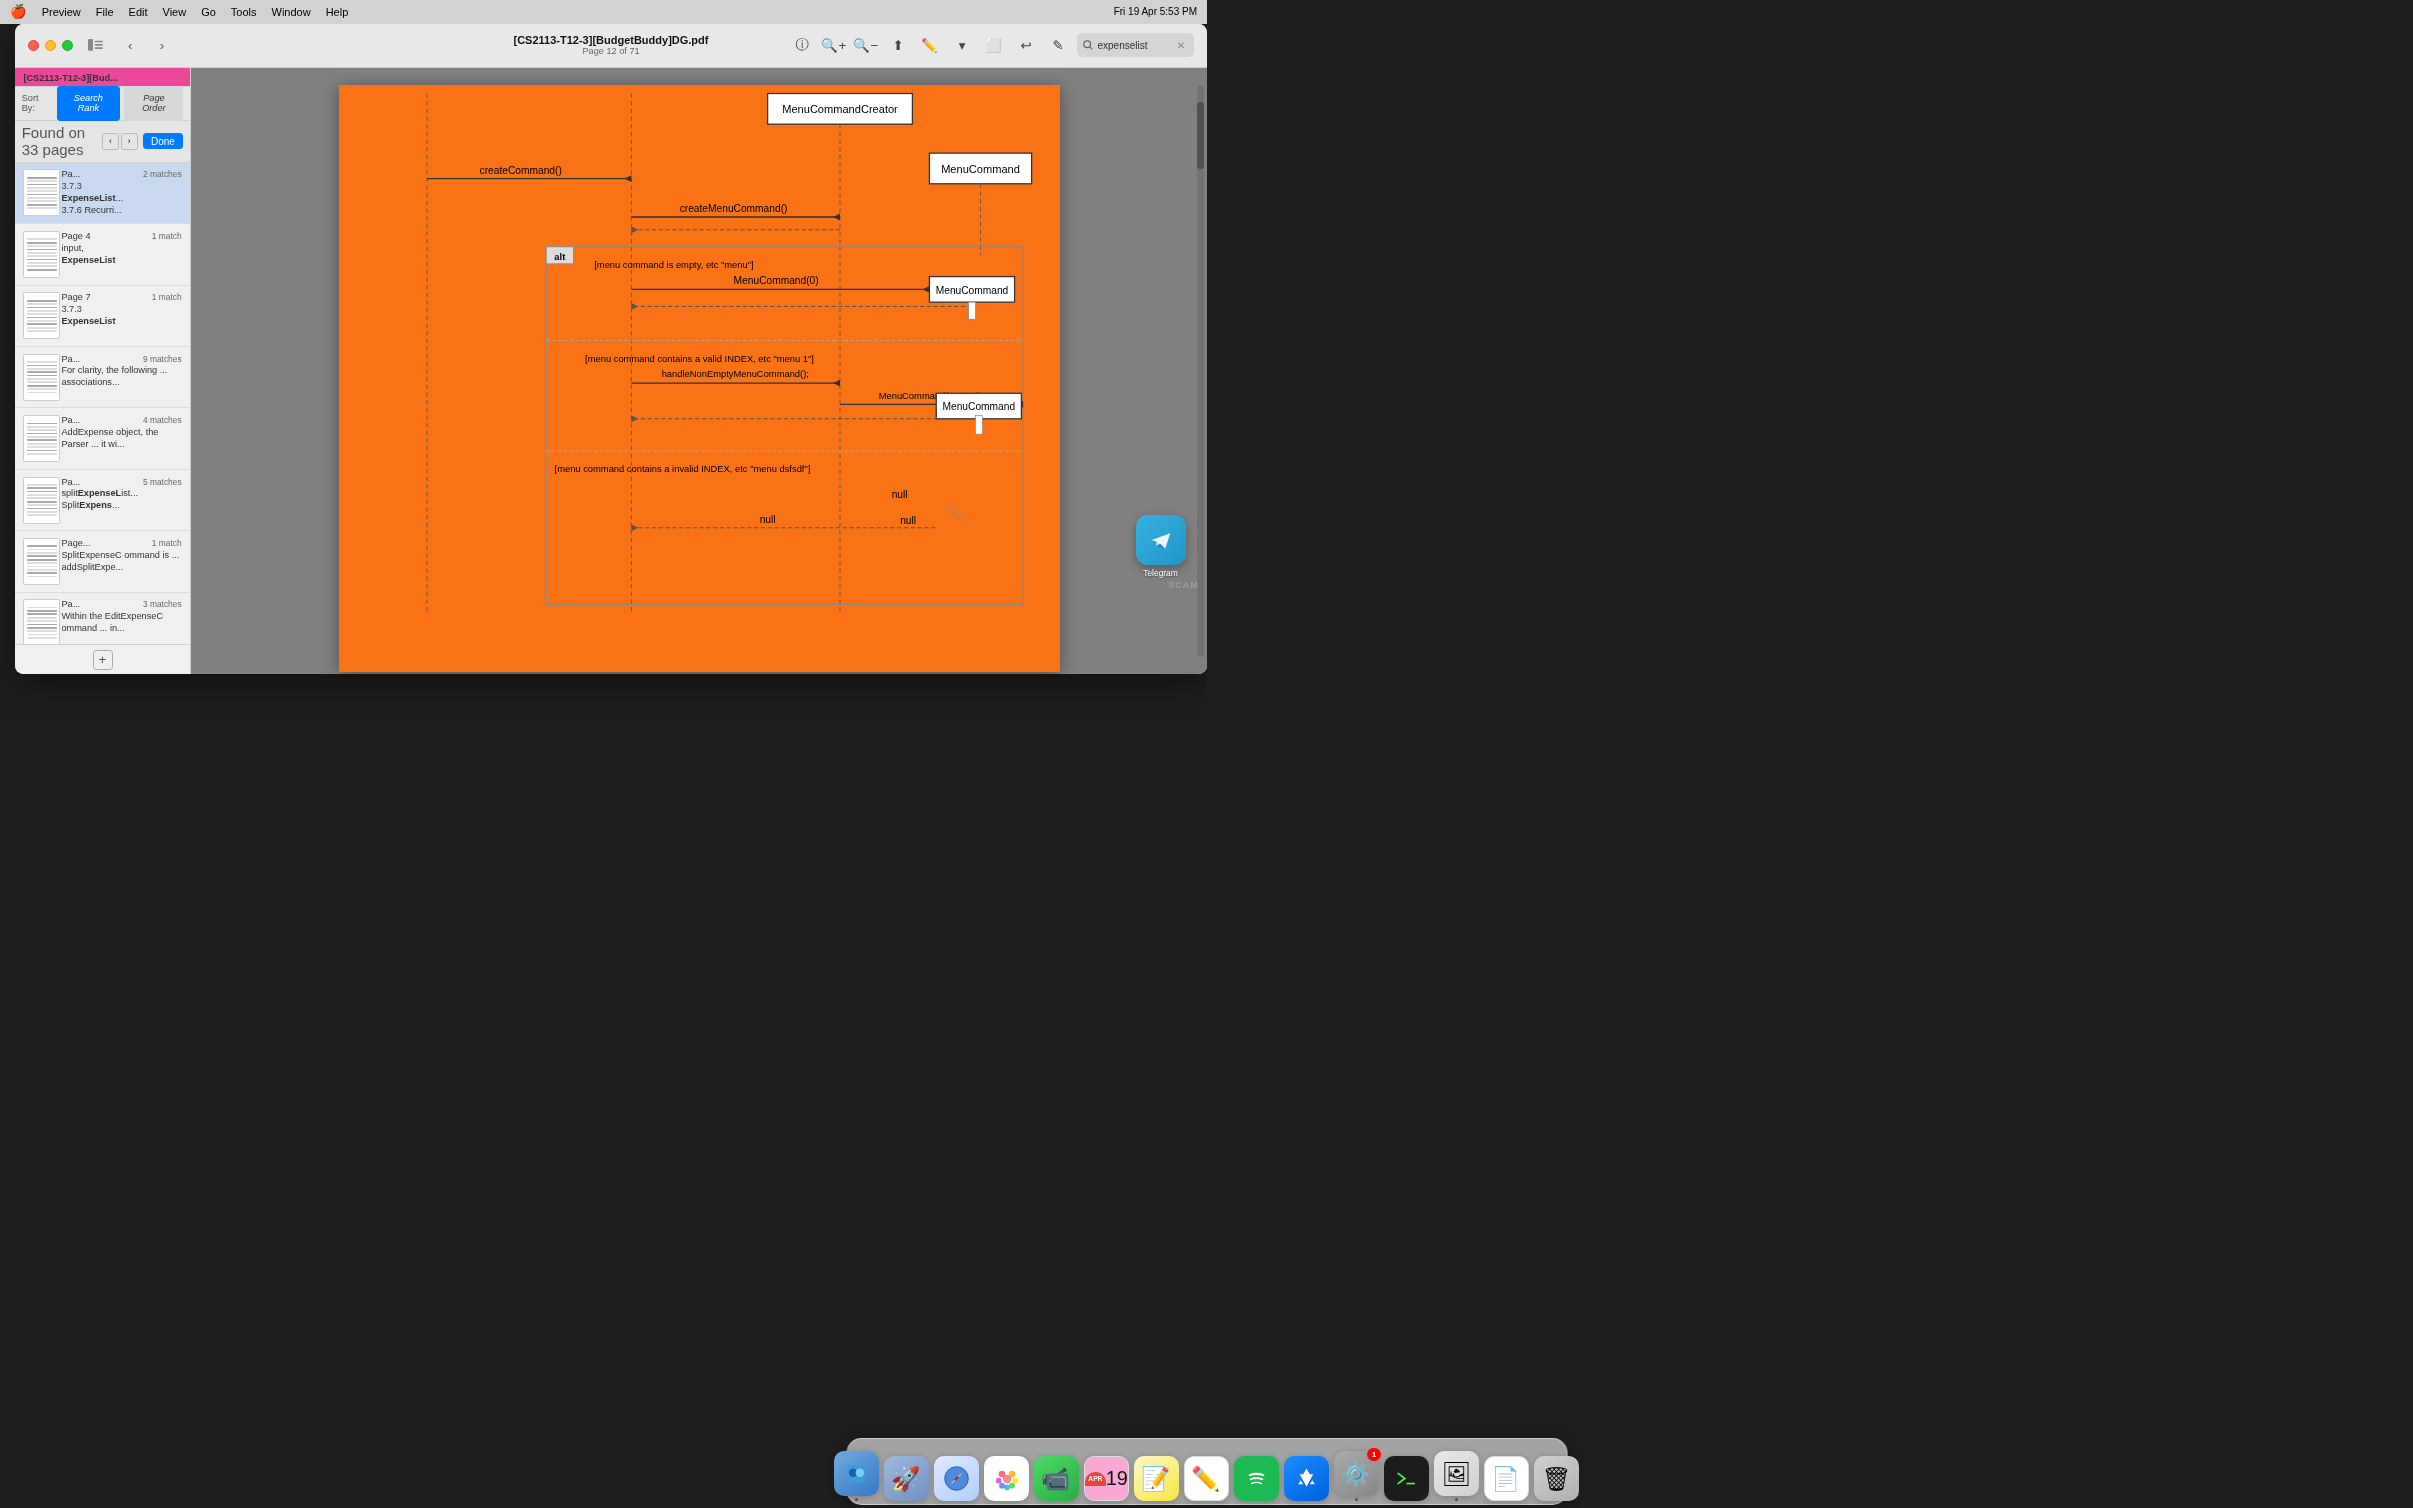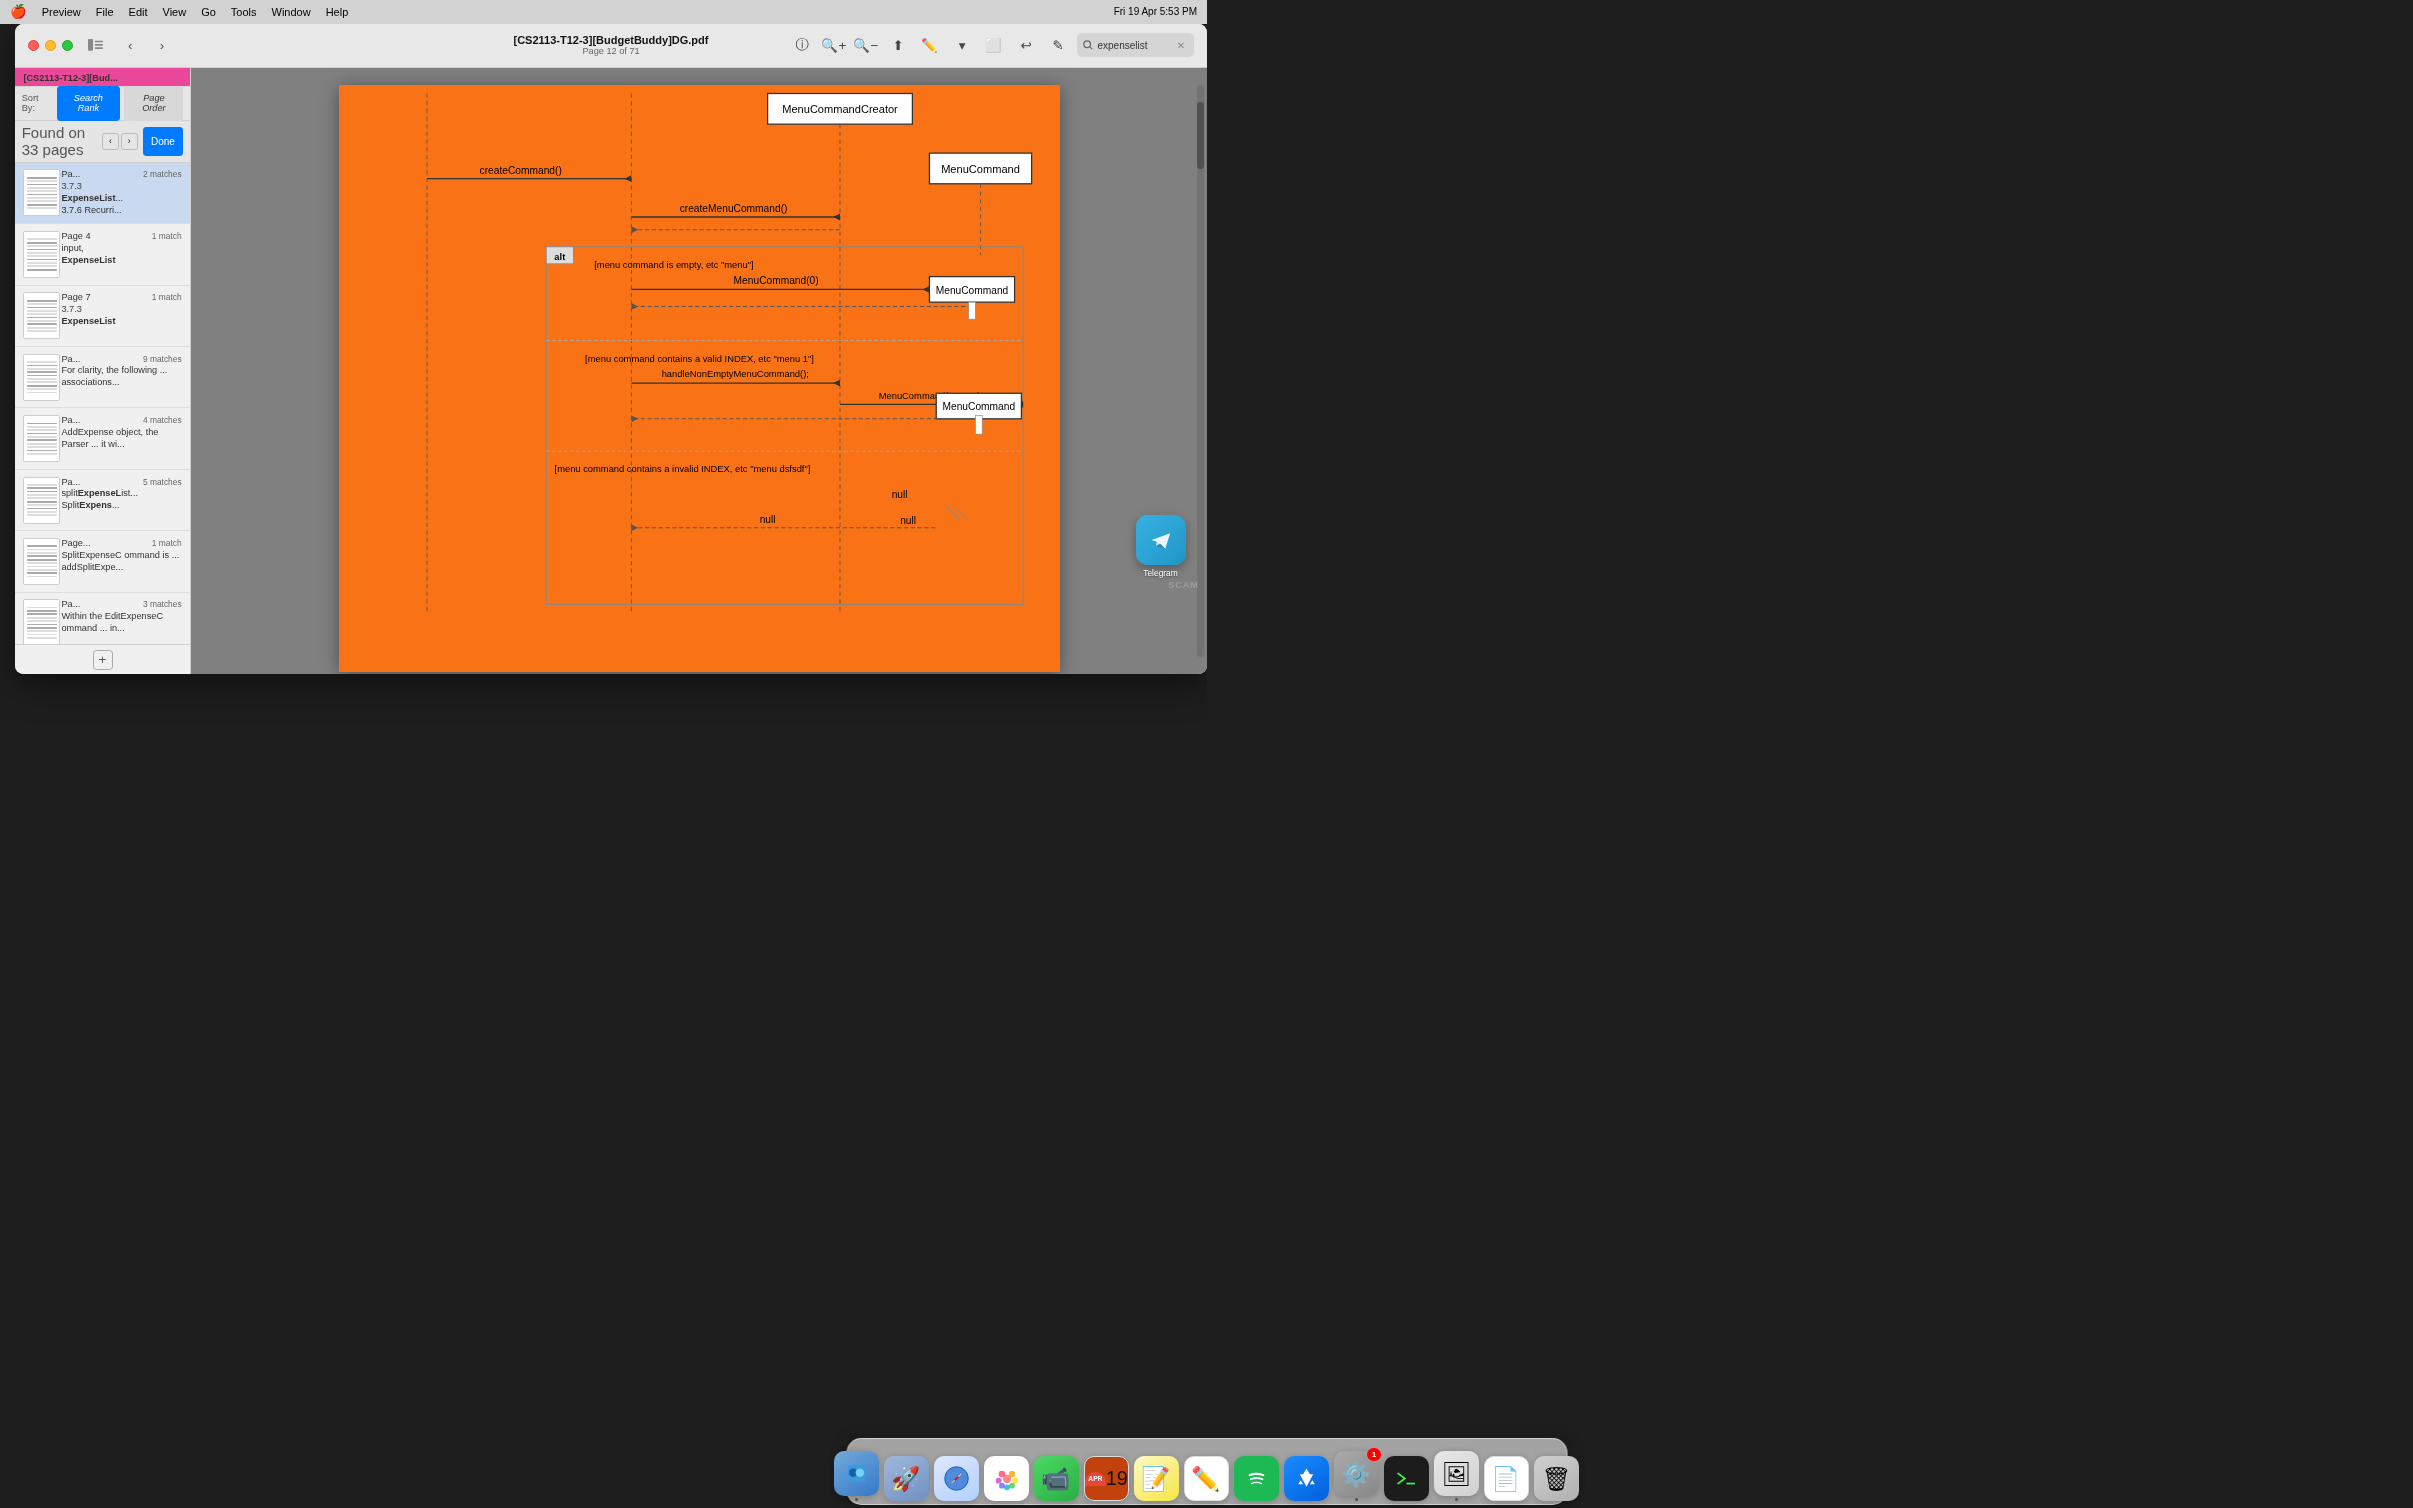--- a/index.html
+++ b/index.html
@@ -178,21 +178,21 @@
     .found-nav-btn {
       width: 17px; height: 17px;
       background: none;
       border: 0.8px solid #bbb;
       border-radius: 2.5px;
       cursor: pointer;
       font-size: 8.4px;
       display: flex; align-items: center; justify-content: center;
     }
     .done-btn {
-      height: 29px;
+      height: 16px;
       padding: 0 8.4px;
       background: #007aff;
       color: white;
       border: none;
       border-radius: 3.4px;
       cursor: pointer;
       font-size: 10px;
       font-weight: 500;
     }
 
@@ -904,21 +904,21 @@
         <circle cx="12" cy="12" r="4" fill="#ff4466" opacity="0.8"></circle>
       </svg>
     </div>
   </div>
 
   <div class="dock-item">
     <div class="dock-icon" style="background:linear-gradient(145deg,#4cd964,#2aad44);">📹</div>
   </div>
 
   <div class="dock-item">
-    <div class="dock-icon" style="background:#c2410c;border:0.8px solid #ddd;position:relative;">
+    <div class="dock-icon" style="background:#f9a8d4;border:0.8px solid #ddd;position:relative;">
       <div style="background:#e8463a;width:45px;height:13.4px;border-radius:10px 10px 0 0;display:flex;align-items:center;justify-content:center;font-size:6.7px;color:white;font-weight:600;">APR</div>
       <div style="width:45px;height:32px;display:flex;align-items:center;justify-content:center;font-size:20px;font-weight:300;color:#111;">19</div>
     </div>
   </div>
 
   <div class="dock-item">
     <div class="dock-icon" style="background:linear-gradient(145deg,#fff9c4,#f5e642);">📝</div>
   </div>
 
   <div class="dock-item">

